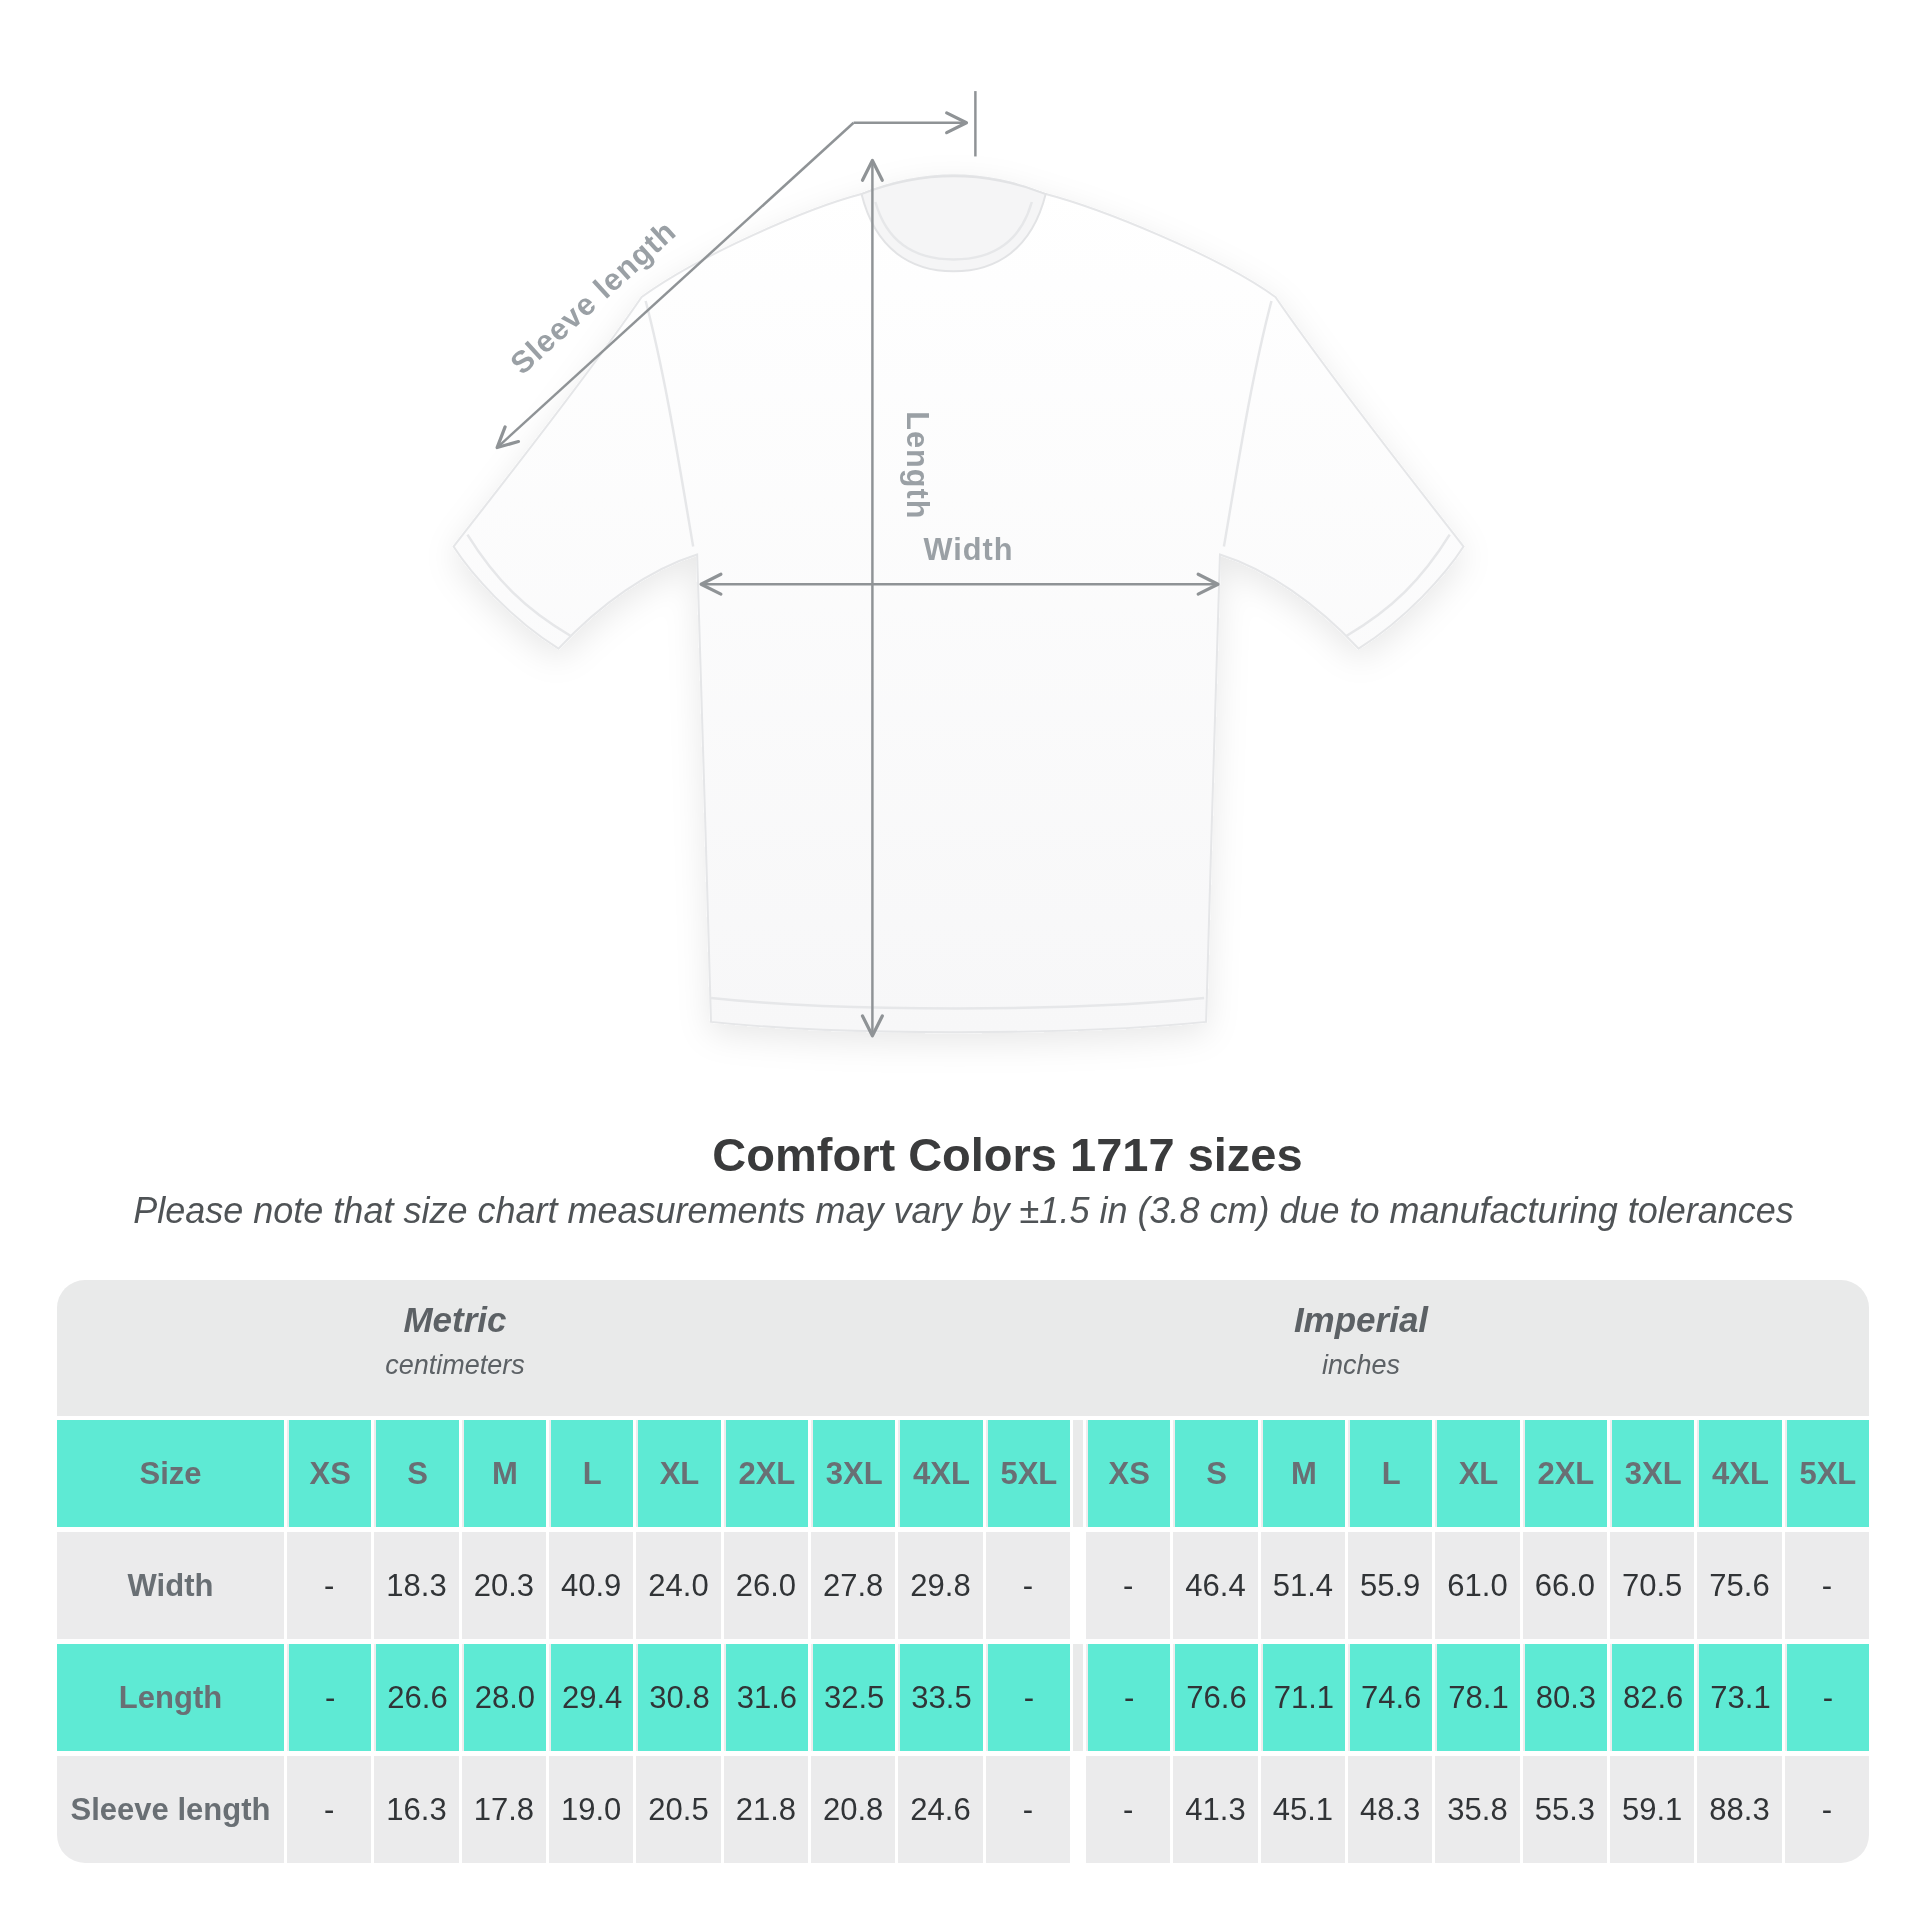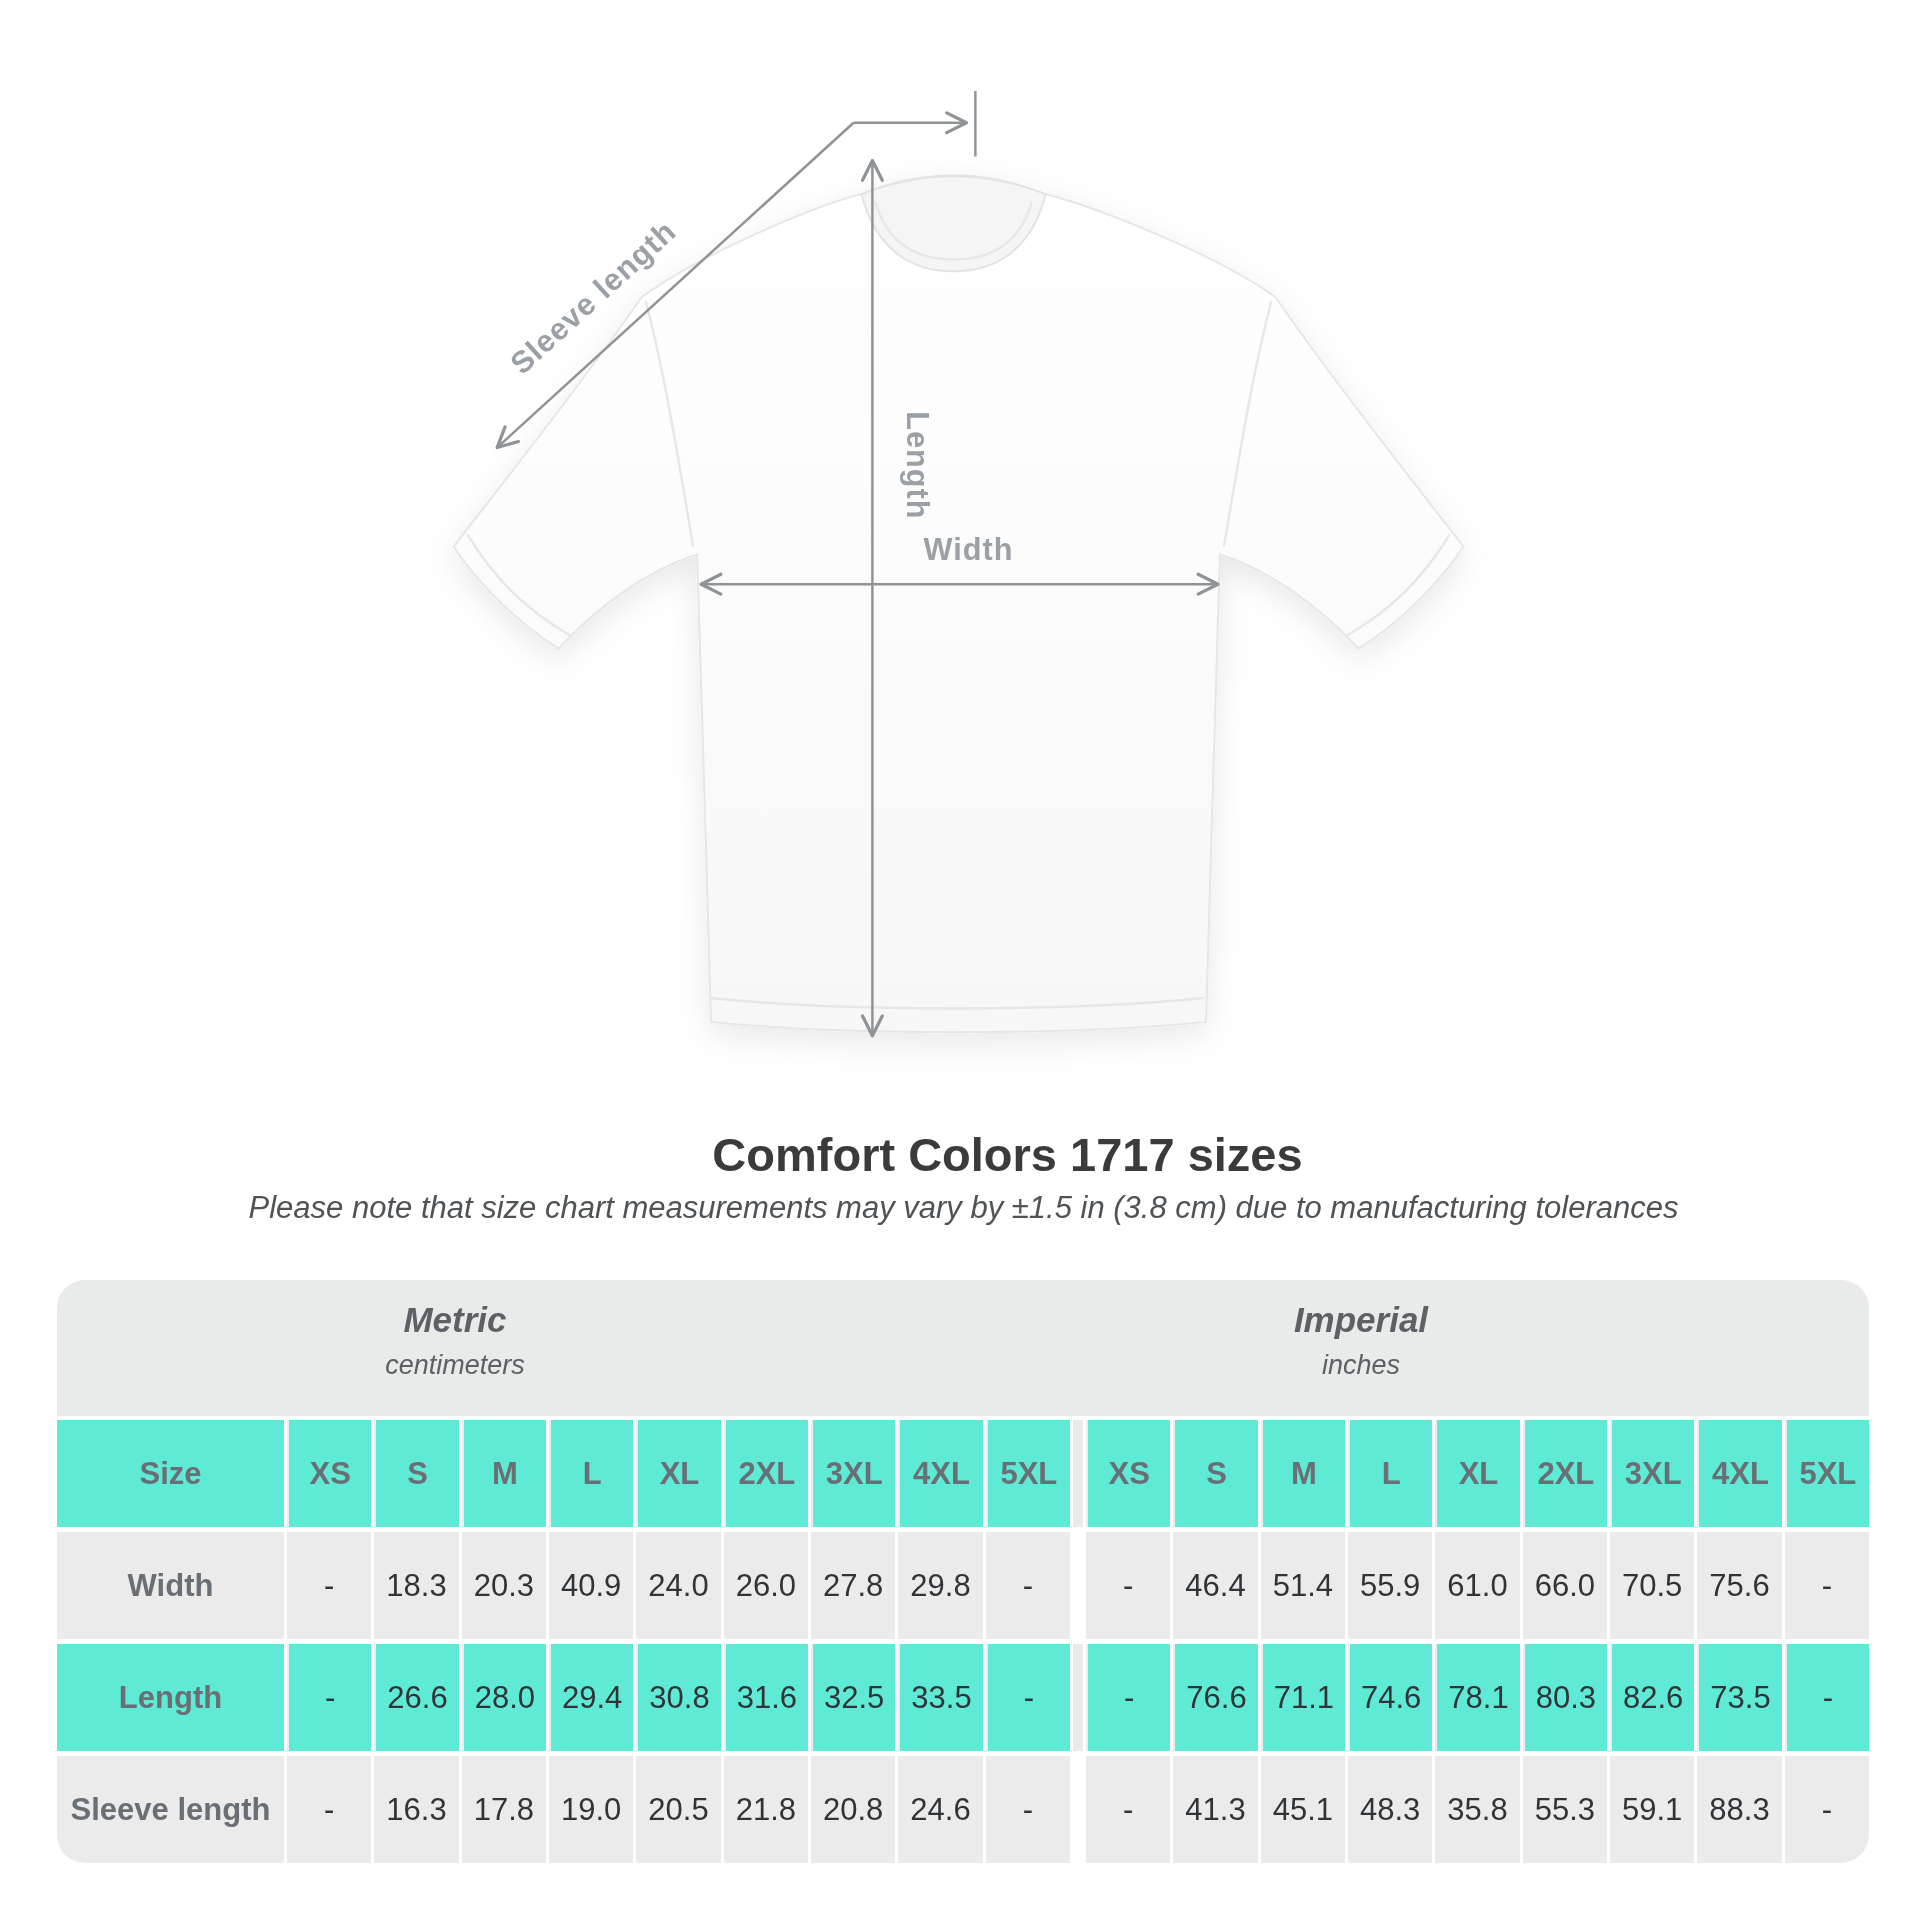--- a/index.html
+++ b/index.html
@@ -9,21 +9,21 @@
   .shirt-svg{position:absolute;left:0;top:0;}
   .anno-line{stroke:#8f9396;stroke-width:2.5;fill:none;}
   .anno-label{fill:#9aa0a5;font-size:31px;font-weight:bold;letter-spacing:1px;}
   .tee-body{fill:url(#gTee);stroke:#e5e6e8;stroke-width:2;}
   .tee-seam{fill:none;stroke:#e6e7e9;stroke-width:2.5;}
   .tee-collar{fill:#f5f5f6;stroke:#e2e3e5;stroke-width:2;}
 
   .title{position:absolute;top:1127px;left:0;width:100%;text-align:center;
          font-size:47px;font-weight:bold;color:#3a3b3c;padding-left:44px;}
   .subtitle{position:absolute;top:1190px;left:0;width:100%;text-align:center;
-         font-size:31px;font-style:italic;color:#4f5356;}
+         font-size:36px;font-style:italic;color:#4f5356;}
 
   .size-table{position:absolute;left:57px;top:1280px;width:1812px;
          border-radius:28px;overflow:hidden;}
   .band{display:flex;height:136px;background:#e9eaea;margin-bottom:4px;}
   .band-cell{display:flex;flex-direction:column;align-items:center;padding-top:20px;box-sizing:border-box;}
   .band-cell.imperial{width:1016px;}
   .band-cell.metric{flex:1;}
   .band-title{font-size:35px;font-weight:bold;font-style:italic;color:#5c6165;}
   .band-sub{font-size:27px;font-style:italic;color:#5c6165;margin-top:10px;}
 
@@ -167,21 +167,21 @@
           <div class="cell val">33.5</div>
           <div class="cell val">-</div>
           <div class="cell spacer"></div>
           <div class="cell val">-</div>
           <div class="cell val">76.6</div>
           <div class="cell val">71.1</div>
           <div class="cell val">74.6</div>
           <div class="cell val">78.1</div>
           <div class="cell val">80.3</div>
           <div class="cell val">82.6</div>
-          <div class="cell val">73.5</div>
+          <div class="cell val">73.1</div>
           <div class="cell val">-</div>
         </div>
         <div class="trow gray">
           <div class="cell lbl">Sleeve length</div>
           <div class="cell val">-</div>
           <div class="cell val">16.3</div>
           <div class="cell val">17.8</div>
           <div class="cell val">19.0</div>
           <div class="cell val">20.5</div>
           <div class="cell val">21.8</div>

